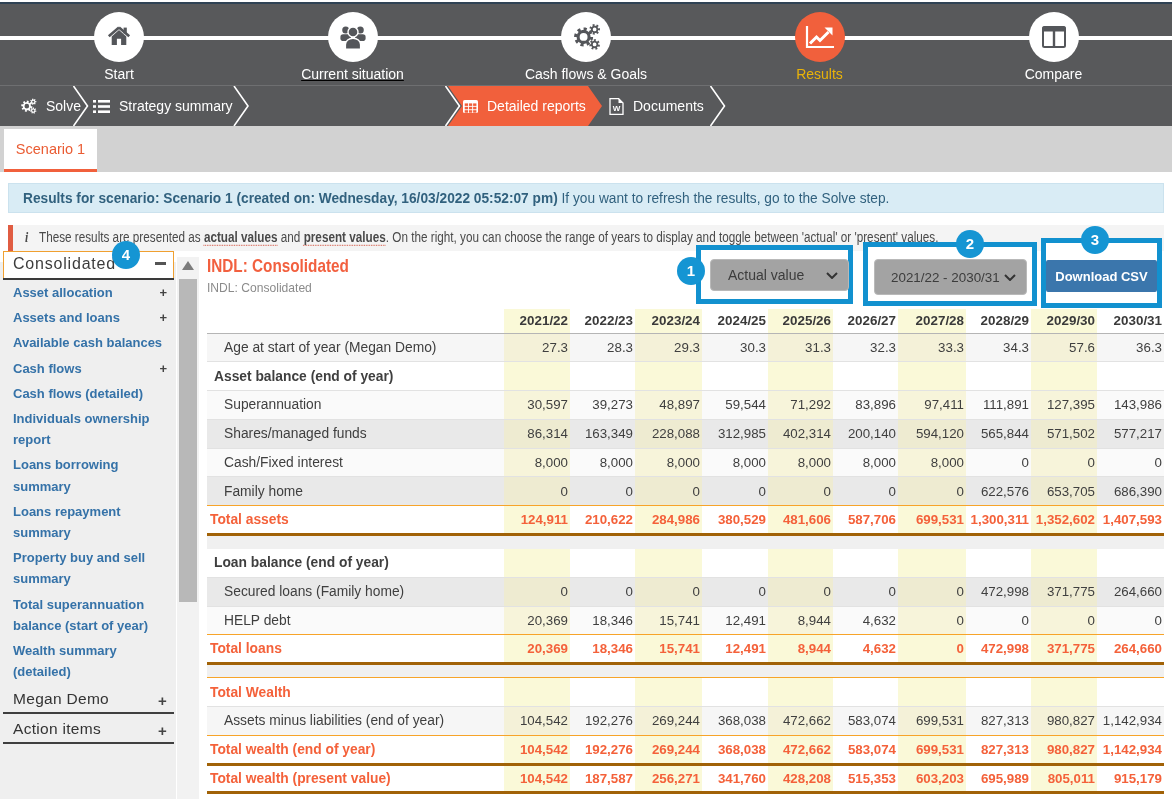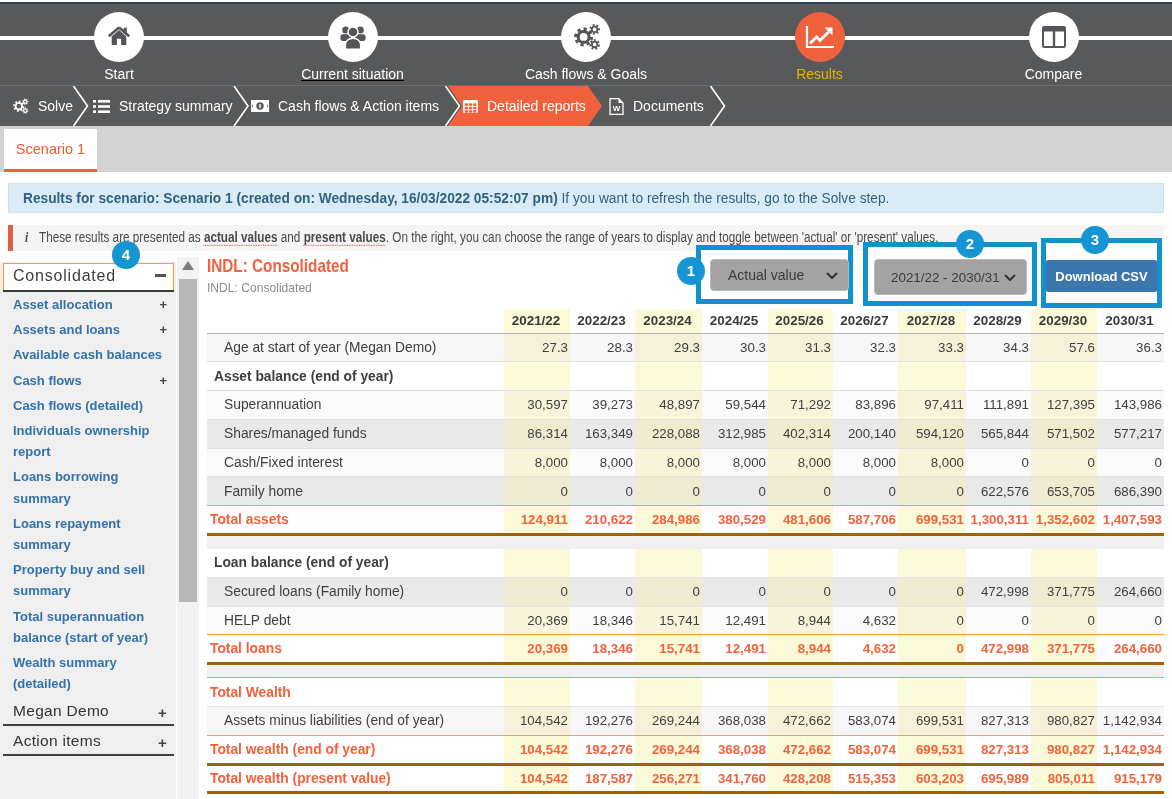--- a/index.html
+++ b/index.html
@@ -23,21 +23,21 @@
 #scentab { position:absolute; left:4px; top:3px; width:93px; height:43px; background:#fff; border-bottom:3px solid #f1603c; color:#ea5c33; font-size:14.5px; text-align:center; line-height:40px; }
 
 #content { position:absolute; left:0; top:172px; width:1172px; height:627px; background:#fff; }
 #bluebox { position:absolute; left:8px; top:11px; width:1156px; height:30px; background:#d9ecf5; border:1px solid #cbe2ee; color:#31617e; font-size:15.5px; line-height:28px; padding-left:14px; }
 #bluebox .sqz { display:inline-block; white-space:nowrap; transform:scaleX(0.885); transform-origin:0 50%; }
 #notebox .sqz { display:inline-block; white-space:nowrap; transform:scaleX(0.85); transform-origin:0 50%; }
 .sqt { display:inline-block; white-space:nowrap; transform:scaleX(0.86); transform-origin:0 50%; }
 #notebox { position:absolute; left:8px; top:53px; width:1156px; height:26px; background:#f4f4f4; border-left:5px solid #e05c42; color:#4a4a4a; font-size:13.8px; line-height:26px; padding-left:12px; }
 #notebox .uv { font-weight:bold; text-decoration:underline; text-decoration-style:dotted; text-decoration-color:#d86a5a; text-underline-offset:3px; }
 
-#sidebar { position:absolute; left:3px; top:91px; width:171px; }
+#sidebar { position:absolute; left:3px; top:79px; width:171px; }
 #consheader { background:#fff; border:1px solid #f0a030; border-bottom:none; height:27px; color:#3c3c3c; font-size:16px; letter-spacing:0.8px; padding:3px 7px 0 9px; }
 #consheader .mm { float:right; width:11px; height:3px; background:#555; margin-top:7px; }
 #consline { height:0; border-bottom:2px solid #3a3a3a; }
 .sitem { color:#3572a8; font-weight:bold; font-size:13px; line-height:21.2px; padding:2px 7px 2px 10px; position:relative; }
 .sitem .pp { position:absolute; right:7px; top:2px; color:#444; font-weight:bold; }
 .shead { color:#333; font-size:15.5px; letter-spacing:0.3px; padding:6px 7px 4px 10px; border-bottom:2px solid #3f3f3f; position:relative; }
 .shead .pp { top:8px; }
 .shead .pp { position:absolute; right:7px; color:#444; font-weight:bold; font-size:15px; }
 
 #sbtrack { position:absolute; left:177px; top:85px; width:22px; height:542px; background:#f2f2f2; }
@@ -47,21 +47,21 @@
 #mtitle { position:absolute; left:207px; top:84px; color:#f2603f; font-size:17.8px; font-weight:bold; }
 #msub { position:absolute; left:207px; top:108px; color:#8b8b8b; font-size:13px; }
 .callout { position:absolute; border:5px solid #1291cf; background:#fff; }
 .sel { position:absolute; background:#a3a3a3; border:1px solid #b9b9b9; border-radius:4px; font-size:14px; color:#3c3c3c; display:flex; align-items:center; }
 .sel svg { position:absolute; right:10px; }
 #dlbtn { position:absolute; background:#3b76ac; border-radius:2px; color:#fff; font-size:13px; font-weight:bold; display:flex; align-items:center; justify-content:center; }
 .numcirc { position:absolute; width:28px; height:28px; border-radius:50%; background:#1595d3; color:#fff; font-size:15px; font-weight:bold; text-align:center; line-height:28px; z-index:9; }
 
 #rtable { position:absolute; left:207px; top:137px; border-collapse:collapse; table-layout:fixed; }
 #rtable td, #rtable th { overflow:hidden; white-space:nowrap; }
-#rtable thead th { font-size:13.4px; font-weight:bold; color:#3a3a3a; text-align:center; padding:0 2px 0 0; height:24px; border-bottom:1px solid #b5b5b5; vertical-align:middle; }
+#rtable thead th { font-size:13.4px; font-weight:bold; color:#3a3a3a; text-align:right; padding:0 2px 0 0; height:24px; border-bottom:1px solid #b5b5b5; vertical-align:middle; }
 #rtable tbody td { font-size:13.3px; color:#3f3f3f; text-align:right; padding:0 2px 0 0; height:28.8px; border-bottom:1px solid #e2e2e2; vertical-align:middle; }
 #rtable tbody td.lab { text-align:left; font-size:13.8px; padding:0 0 0 17px; }
 #rtable tr.sect td { font-weight:bold; }
 #rtable tr.sect td.lab { padding-left:7px; }
 #rtable tr.tot td { font-weight:bold; color:#f4613a; border-top:1px solid #f7a429; border-bottom:3px solid #a16207; }
 #rtable tr.tot2 td { border-bottom:1px solid #e2e2e2; }
 #rtable tr.ob td { border-bottom:1px solid #f7a429 !important; }
 #rtable tr.tot td.lab { padding-left:3px; }
 #rtable tr.blank td { height:14px; border-bottom:none; background-color:#f0f0f0; }
 #rtable tr.ob2 td { border-bottom:1px solid #f7a429; }
@@ -133,47 +133,38 @@
           </svg>
         </div>
         <div class="lbl">Compare</div>
       </div>
   </div>
   <div id="crumbs">
       <svg class="bg" width="1172" height="40">
         <polygon points="448,0 588,0 602,20 588,40 448,40 462,20" fill="#f1603c"></polygon>
         <path d="M73.5 0l14 20-14 20M234 0l14 20-14 20M445.5 0l14 20-14 20M710.5 0l14 20-14 20" fill="none" stroke="#fff" stroke-width="1.6"></path>
       </svg>
-      <div class="crumb" style="left:12px;">
+      <div class="crumb" style="left:20px;">
         <svg width="17" height="17" viewBox="0 0 25 25">
           <path fill-rule="evenodd" d="M15.55 14.28 L15.00 15.32 L14.25 16.23 L15.81 17.78 L14.57 18.81 L13.16 19.57 L12.31 17.54 L11.19 17.88 L10.02 18.00 L10.02 20.20 L8.42 20.05 L6.88 19.58 L7.72 17.55 L6.68 17.00 L5.77 16.25 L4.22 17.81 L3.19 16.57 L2.43 15.16 L4.46 14.31 L4.12 13.19 L4.00 12.02 L1.80 12.02 L1.95 10.42 L2.42 8.88 L4.45 9.72 L5.00 8.68 L5.75 7.77 L4.19 6.22 L5.43 5.19 L6.84 4.43 L7.69 6.46 L8.81 6.12 L9.98 6.00 L9.98 3.80 L11.58 3.95 L13.12 4.42 L12.28 6.45 L13.32 7.00 L14.23 7.75 L15.78 6.19 L16.81 7.43 L17.57 8.84 L15.54 9.69 L15.88 10.81 L16.00 11.98 L18.20 11.98 L18.05 13.58 L17.58 15.12 Z M10 12m-3.4 0a3.4 3.4 0 1 0 6.8 0a3.4 3.4 0 1 0 -6.8 0" fill="#fff"></path>
           <path fill-rule="evenodd" d="M22.64 6.14 L22.42 6.82 L22.05 7.43 L23.17 8.28 L22.45 9.03 L21.60 9.59 L20.96 8.35 L20.29 8.60 L19.58 8.70 L19.61 10.10 L18.59 10.01 L17.61 9.69 L18.18 8.42 L17.57 8.05 L17.05 7.56 L15.97 8.45 L15.41 7.60 L15.04 6.63 L16.40 6.29 L16.30 5.58 L16.36 4.86 L14.99 4.59 L15.31 3.61 L15.83 2.72 L16.95 3.57 L17.44 3.05 L18.04 2.65 L17.40 1.41 L18.37 1.04 L19.39 0.90 L19.42 2.30 L20.14 2.36 L20.82 2.58 L21.39 1.31 L22.28 1.83 L23.03 2.55 L21.95 3.44 L22.35 4.04 L22.60 4.71 L23.96 4.37 L24.10 5.39 L24.01 6.41 Z M19.5 5.5m-1.6 0a1.6 1.6 0 1 0 3.2 0a1.6 1.6 0 1 0 -3.2 0" fill="#fff"></path>
           <path fill-rule="evenodd" d="M22.31 20.03 L21.90 20.62 L21.36 21.10 L22.18 22.24 L21.28 22.74 L20.29 23.03 L20.05 21.65 L19.34 21.70 L18.63 21.58 L18.25 22.93 L17.29 22.54 L16.45 21.94 L17.38 20.90 L16.90 20.36 L16.55 19.74 L15.26 20.28 L14.97 19.29 L14.91 18.26 L16.30 18.34 L16.42 17.63 L16.69 16.97 L15.46 16.29 L16.06 15.45 L16.82 14.76 L17.64 15.90 L18.26 15.55 L18.95 15.35 L18.71 13.97 L19.74 13.91 L20.75 14.07 L20.37 15.42 L21.03 15.69 L21.62 16.10 L22.55 15.06 L23.24 15.82 L23.74 16.72 L22.45 17.26 L22.65 17.95 L22.70 18.66 L24.09 18.74 L23.93 19.75 L23.54 20.71 Z M19.5 18.5m-1.6 0a1.6 1.6 0 1 0 3.2 0a1.6 1.6 0 1 0 -3.2 0" fill="#fff"></path>
         </svg>
         <span>Solve</span>
       </div>
       <div class="crumb" style="left:93px;">
         <svg width="17" height="15" viewBox="0 0 17 15">
           <rect x="0" y="1" width="3" height="2.6" fill="#fff"></rect>
           <rect x="5" y="1" width="12" height="2.6" fill="#fff"></rect>
           <rect x="0" y="6.2" width="3" height="2.6" fill="#fff"></rect>
           <rect x="5" y="6.2" width="12" height="2.6" fill="#fff"></rect>
           <rect x="0" y="11.4" width="3" height="2.6" fill="#fff"></rect>
           <rect x="5" y="11.4" width="12" height="2.6" fill="#fff"></rect>
         </svg>
         <span>Strategy summary</span>
-      </div>
-      <div class="crumb" style="left:251px;">
-        <svg width="18" height="12" viewBox="0 0 18 12">
-          <rect x="0" y="0" width="18" height="12" fill="#fff"></rect>
-          <circle cx="9" cy="6" r="3.7" fill="#58595b"></circle>
-          <rect x="8.3" y="4.2" width="1.5" height="3.8" fill="#fff"></rect>
-          <path d="M2 4.2a2.2 2.2 0 0 0 0 3.6zM16 4.2a2.2 2.2 0 0 1 0 3.6z" fill="#58595b"></path>
-        </svg>
-        <span>Cash flows &amp; Action items</span>
       </div>
       <div class="crumb" style="left:463px;">
         <svg width="15" height="13" viewBox="0 0 15 13">
           <rect x="0" y="0" width="15" height="13" rx="1.6" fill="#fff"></rect>
           <rect x="1.7" y="3.4" width="3.3" height="2.5" fill="#f1603c"></rect>
           <rect x="5.9" y="3.4" width="3.3" height="2.5" fill="#f1603c"></rect>
           <rect x="10.1" y="3.4" width="3.3" height="2.5" fill="#f1603c"></rect>
           <rect x="1.7" y="6.8" width="3.3" height="2.5" fill="#f1603c"></rect>
           <rect x="5.9" y="6.8" width="3.3" height="2.5" fill="#f1603c"></rect>
           <rect x="10.1" y="6.8" width="3.3" height="2.5" fill="#f1603c"></rect>

